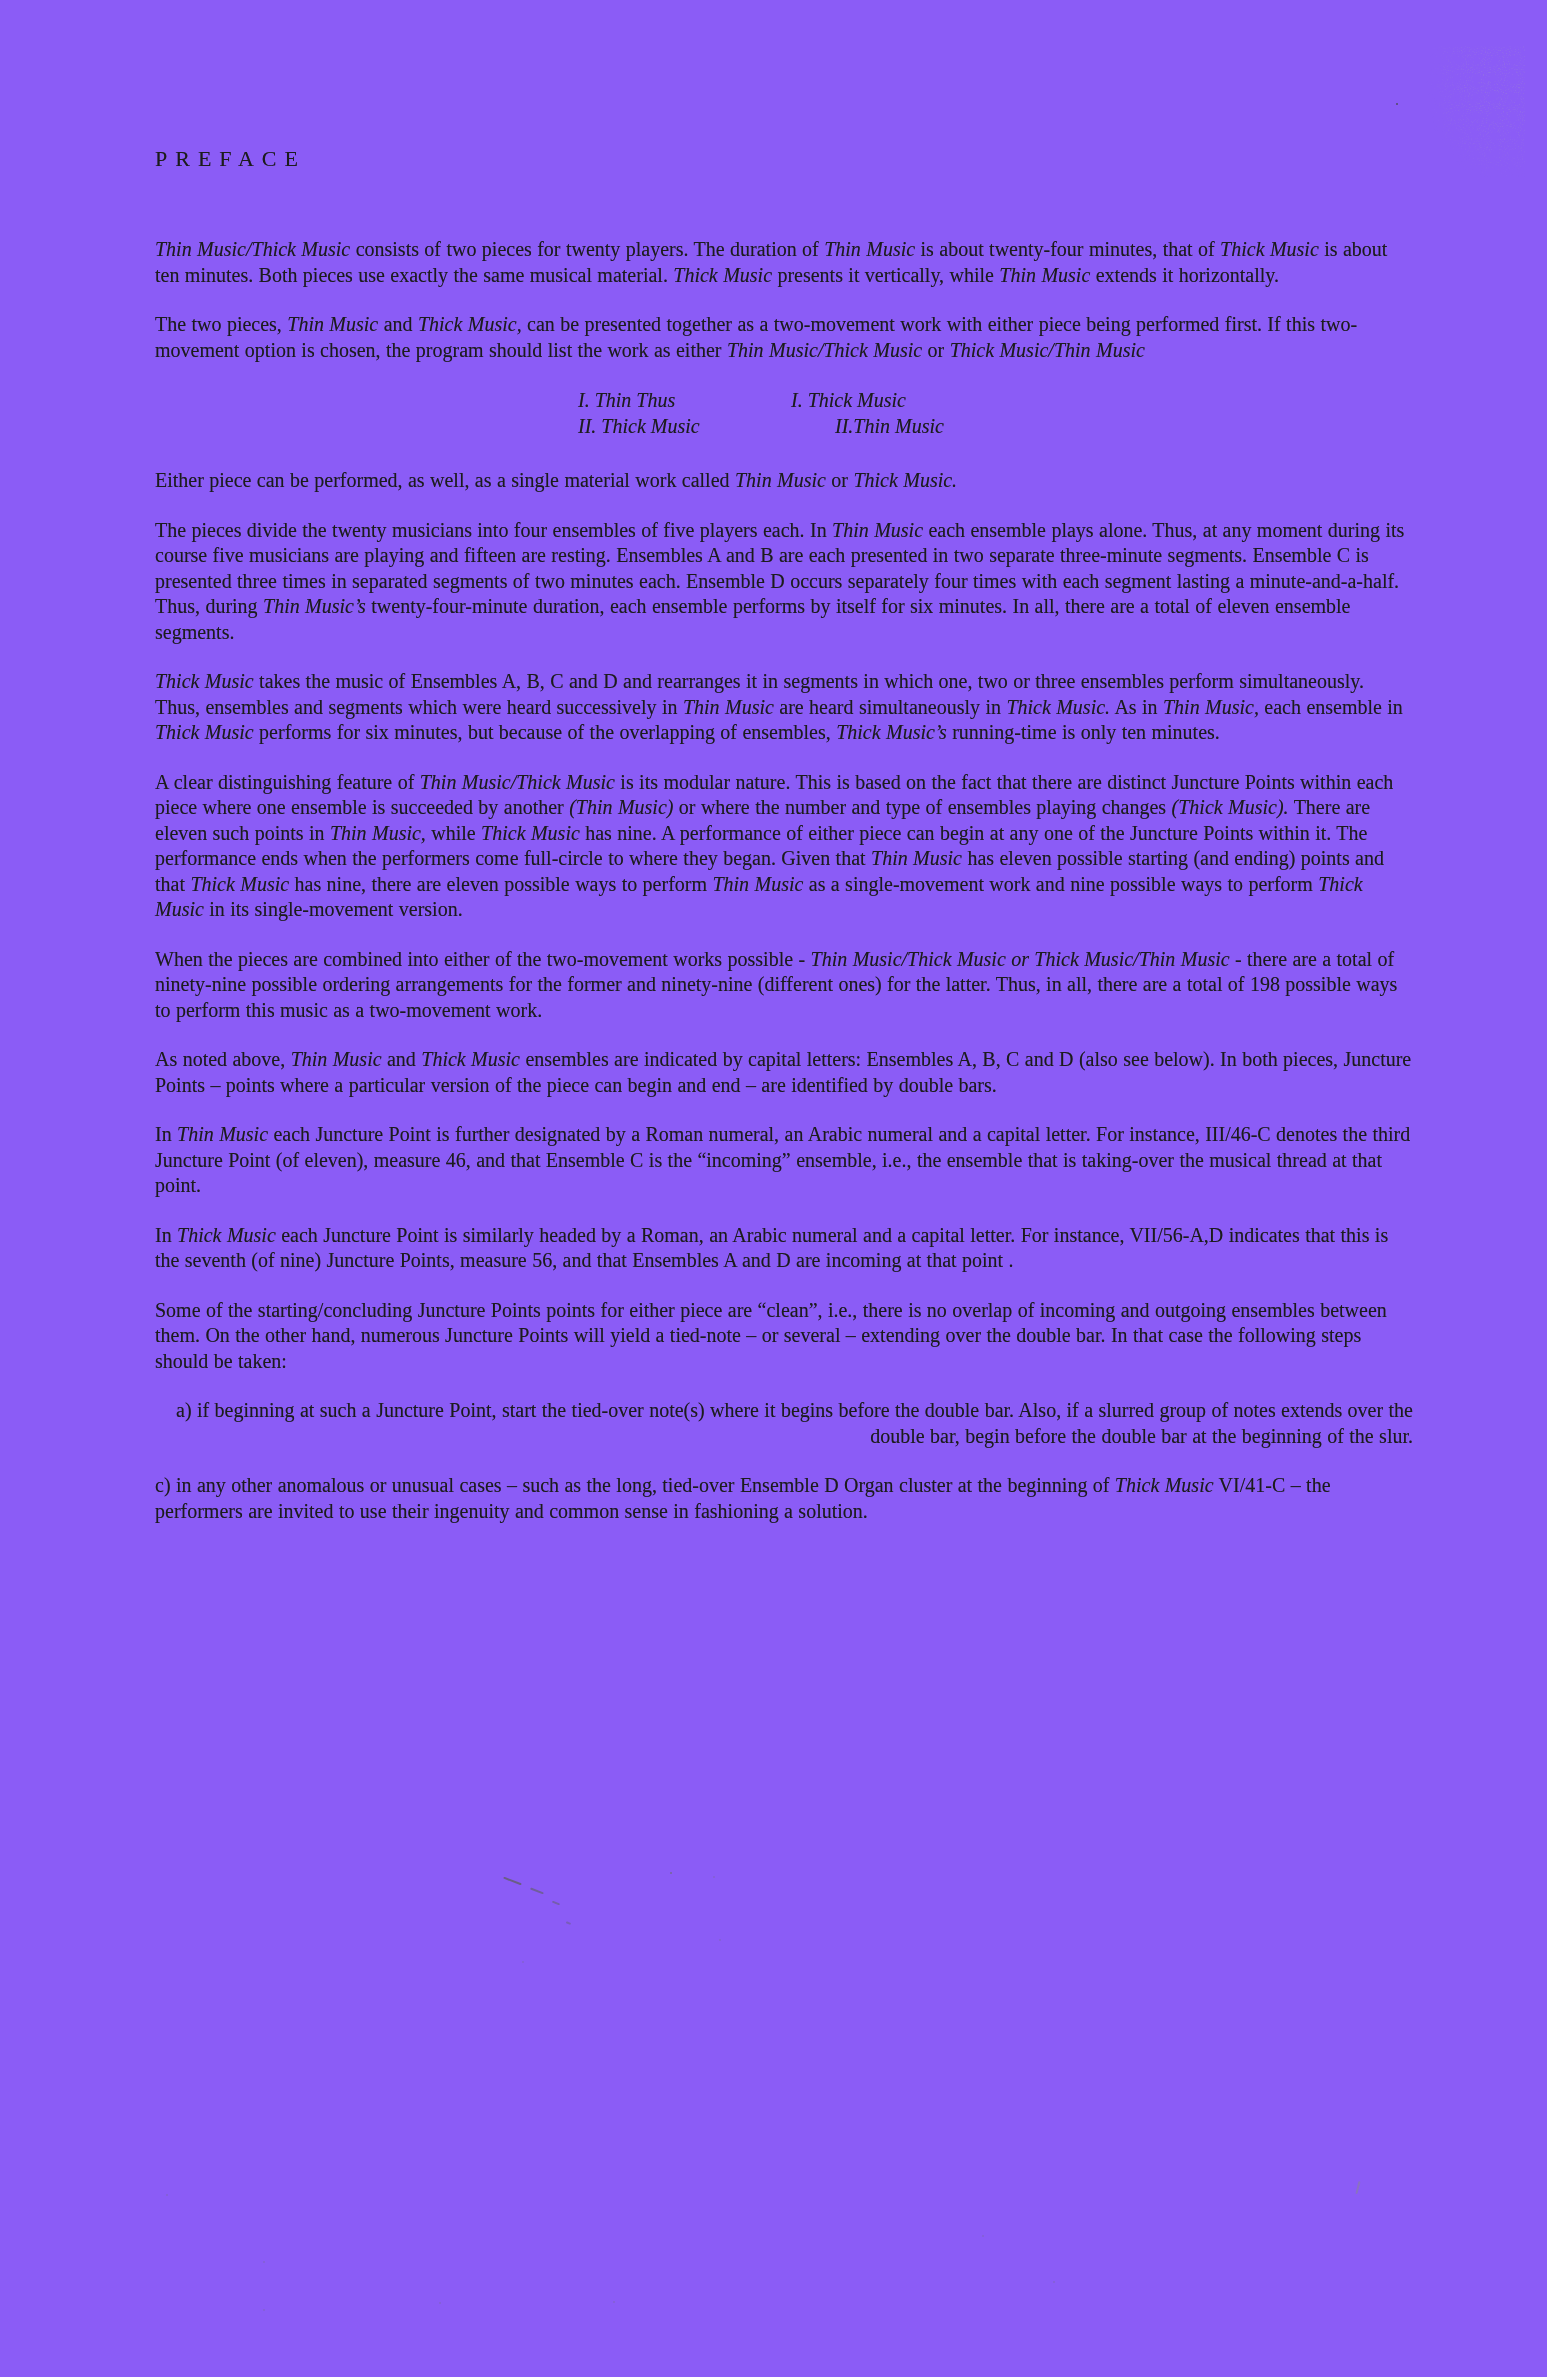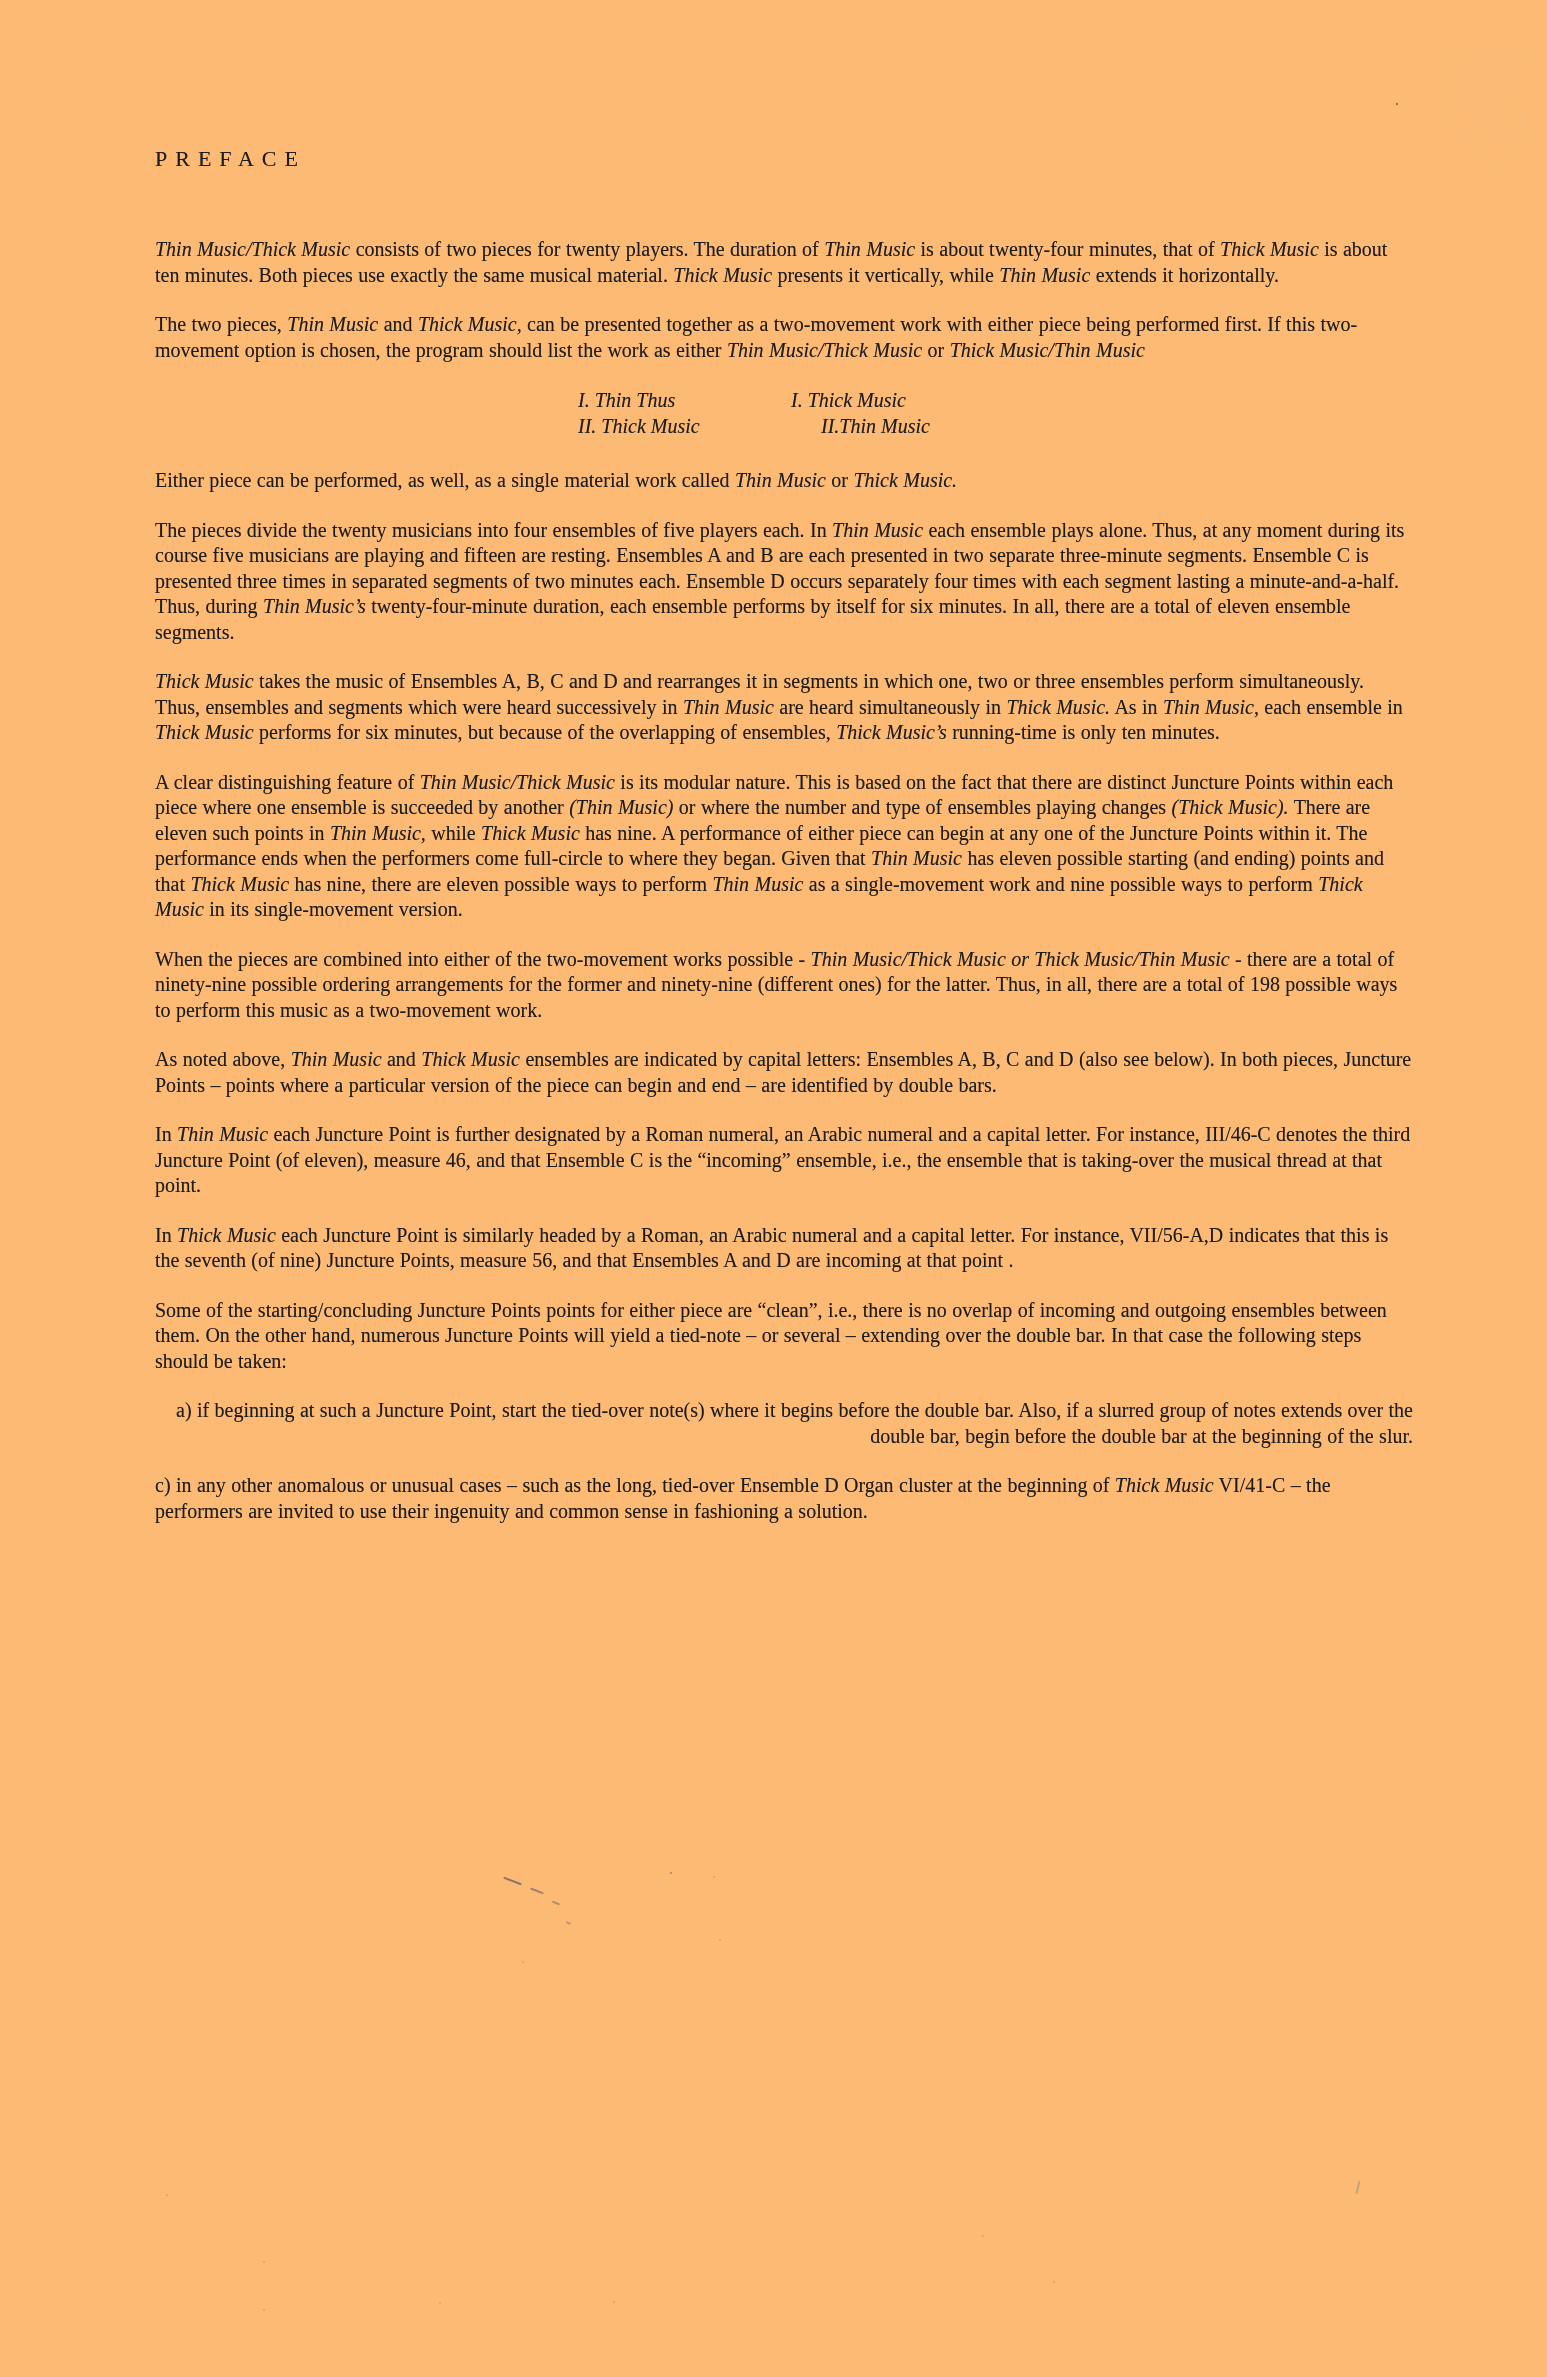--- a/index.html
+++ b/index.html
@@ -1,21 +1,21 @@
 <!DOCTYPE html>
 <html style="font-size:12.7px"><head>
 <meta charset="utf-8">
 <style>
   html, body { margin: 0; padding: 0; background: #e8e8e8; }
   .page {
     position: relative;
     width: 1548px;
     height: 2377px;
     margin: 0 auto;
-    background: #fdba74;
+    background: #8b5cf6;
     overflow: hidden;
     font-family: "Liberation Serif", "DejaVu Serif", serif;
     color: #1c1c1c;
   }
   .content {
     position: absolute;
     left: 155px;
     top: 148px;
     width: 1258px;
   }
@@ -41,21 +41,21 @@
     font-style: italic;
     font-size: 20px;
     line-height: 26px;
     text-shadow: 0 0 0.5px rgba(25,25,25,0.4);
   }
   .mv-c1 {
     display: inline-block;
     margin-left: 423px;
     width: 208px;
   }
-  .mv-row2 .mv-c2 { margin-left: 30px; text-align: center; }
+  .mv-row2 .mv-c2 { margin-left: 44px; text-align: center; }
   
   .smudge {
     position: absolute;
     left: 1422px;
     top: 46px;
     opacity: 0.5;
     pointer-events: none;
   }
   .pmark {
     position: absolute;

